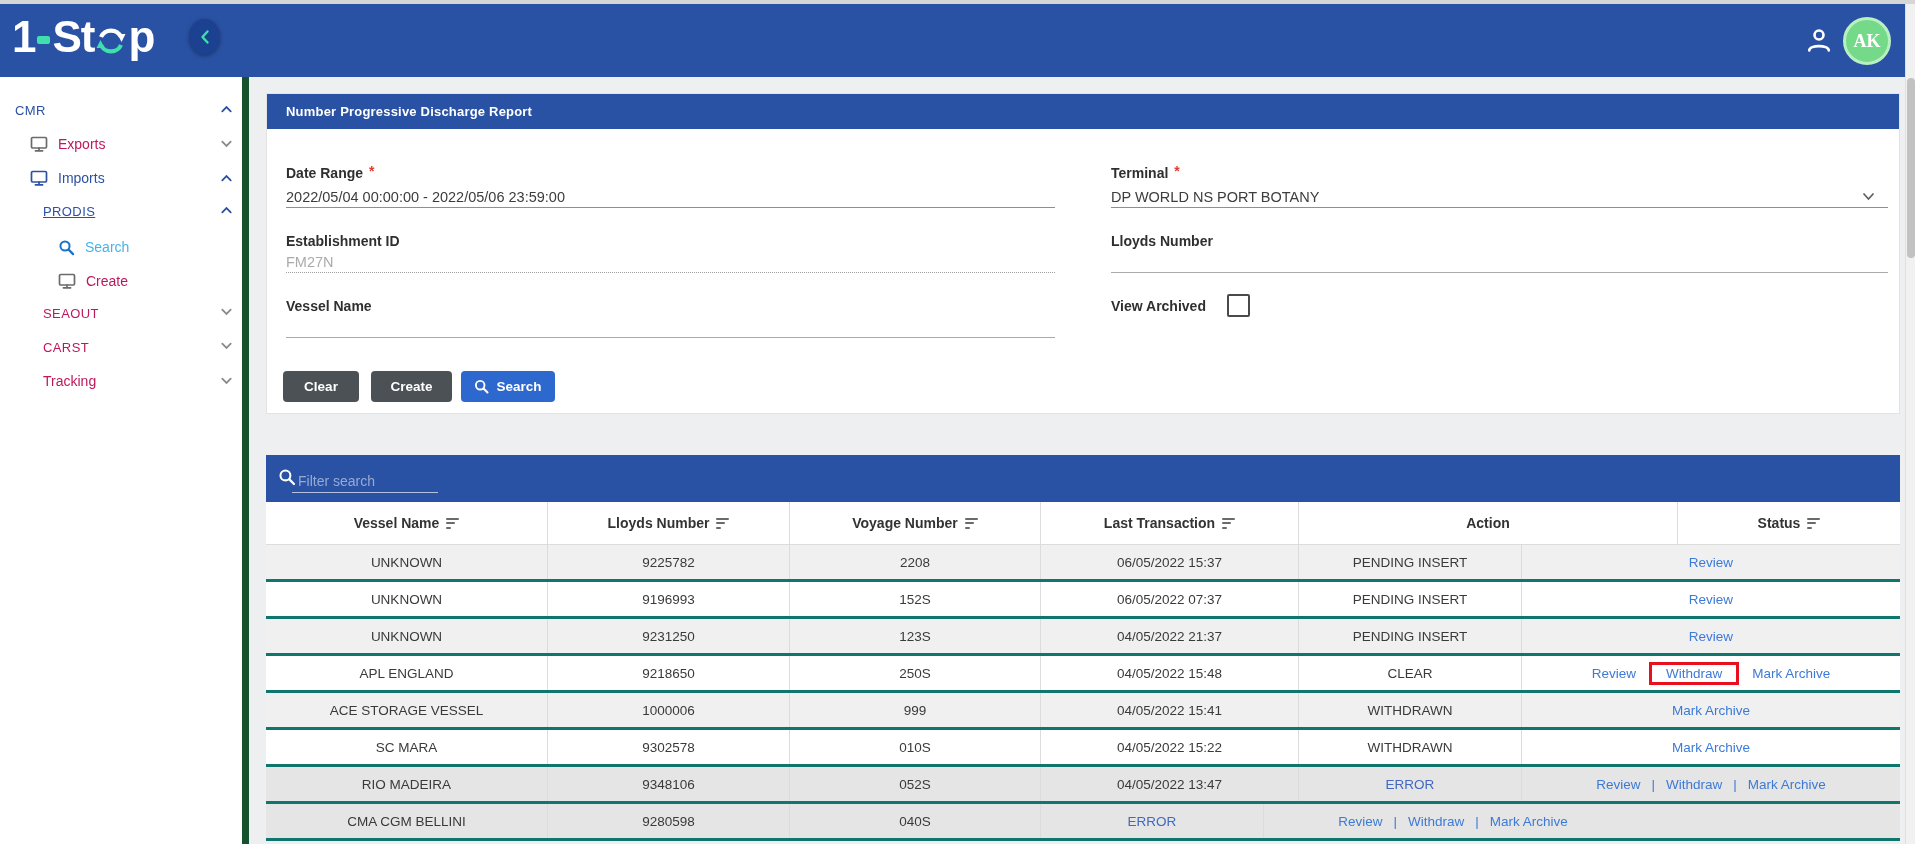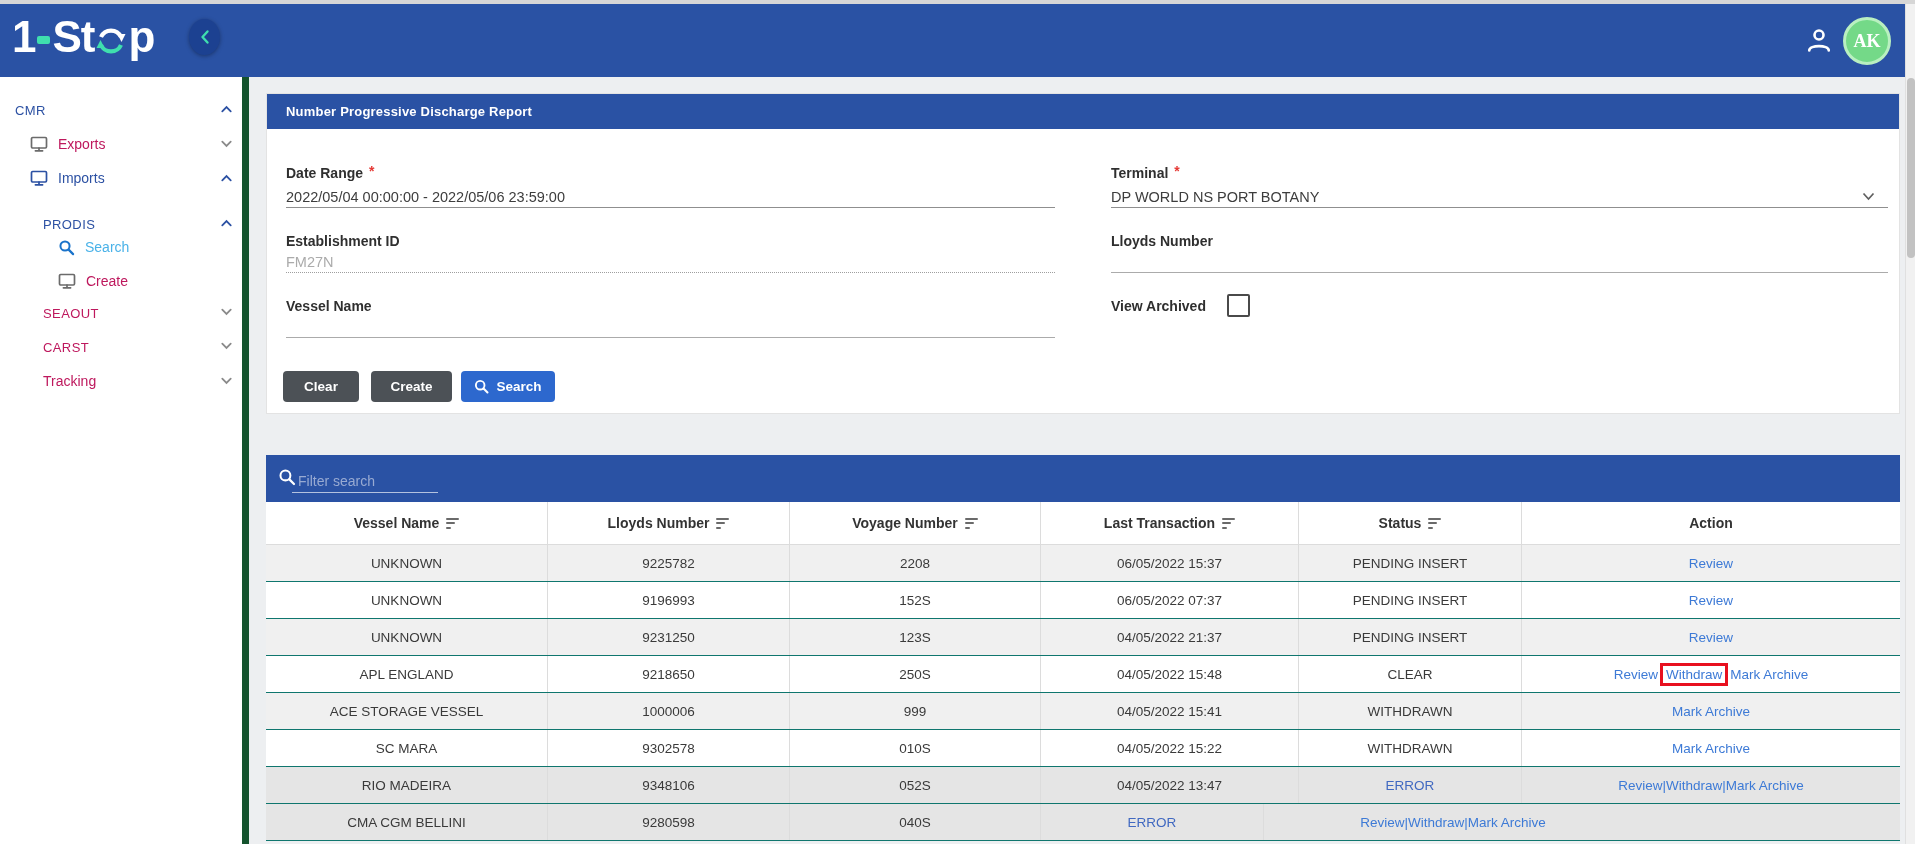--- a/index.html
+++ b/index.html
@@ -58,27 +58,27 @@
   .filter-bar .f-underline { position:absolute; left:26px; top:37px; width:146px; height:1px; background:rgba(255,255,255,.65); }
   .filter-input { position:absolute; left:32px; top:12px; width:135px; background:transparent; border:none; outline:none;
                   font-size:14px; color:#e8eefc; font-family:"Liberation Sans", sans-serif;margin-top:6px; }
   .filter-input::placeholder { color:#98aad2; opacity:1; }
   .thead { display:flex; height:43px; background:#fff; border-bottom:1px solid #dcdcdc; }
   .th { display:flex; align-items:center; justify-content:center; gap:7px; font-size:14px; font-weight:bold; color:#333; }
   .th + .th, .td + .td { border-left:1px solid #dcdcdc; }
   .sort-ico { display:inline-flex; flex-direction:column; gap:2.5px; align-items:flex-start; cursor:pointer; }
   .sort-ico i { display:block; height:2px; background:#6a6a6a; border-radius:1px; }
   .sort-ico i:nth-child(1){ width:13px; } .sort-ico i:nth-child(2){ width:9px; } .sort-ico i:nth-child(3){ width:5px; }
-  .trow { display:flex; height:37px; border-bottom:1px solid #0f766e; }
+  .trow { display:flex; height:37px; border-bottom:3px solid #0f766e; }
   .trow.stripe { background:#f0f0f0; }
   .trow.white { background:#ffffff; }
   .trow.error { background:#e5e5e5; }
   .td { display:flex; align-items:center; justify-content:center; font-size:13.5px; color:#3a3a3a; white-space:nowrap; }
   .td.status-error { color:#4169c1; }
-  .action-link { color:#3d7ad6; text-decoration:none; margin:0 0; cursor:pointer; }
+  .action-link { color:#3d7ad6; text-decoration:none; margin:0 11px; cursor:pointer; }
   .action-sep { color:#3d7ad6; }
   .red-box { border:3px solid #e8101f; padding:0 3px; margin:0 2px; display:inline-block; line-height:17px; }
 </style>
 </head>
 <body>
 
 <div class="top-strip"></div>
 
 <div class="header">
   <div class="logo">
@@ -138,21 +138,21 @@
         <svg width="18" height="17" viewBox="0 0 18 17">
           <rect x="1.5" y="1.5" width="15" height="10.5" rx="1.2" stroke="#2c51a3" stroke-width="1.7" fill="none"></rect>
           <path d="M9 12 v2.2 M5.4 14.8 h7.2" stroke="#2c51a3" stroke-width="1.7" fill="none" stroke-linecap="round"></path>
         </svg>
       </span>
       <span class="lbl">Imports</span>
       <span class="chev"><svg width="15" height="12" viewBox="0 0 16 12">
           <polyline points="3.5,8.5 8,4 12.5,8.5" stroke="#2c51a3" stroke-width="1.9" fill="none" stroke-linecap="round"></polyline>
         </svg></span>
     </div>
-    <div class="nav-item upper nav-blue" style="top: 136px; padding-left: 43px;">
+    <div class="nav-item upper nav-blue" style="top: 123px; padding-left: 43px; text-decoration: underline;">
       <span class="lbl">PRODIS</span>
       <span class="chev"><svg width="15" height="12" viewBox="0 0 16 12">
           <polyline points="3.5,8.5 8,4 12.5,8.5" stroke="#2c51a3" stroke-width="1.9" fill="none" stroke-linecap="round"></polyline>
         </svg></span>
     </div>
     <div class="nav-item nav-light" style="top: 159px; padding-left: 58px;">
       <span class="nav-ico">
         <svg width="17" height="17" viewBox="0 0 16 16">
           <circle cx="6.6" cy="6.6" r="4.3" stroke="#1a73ca" stroke-width="1.9" fill="none"></circle>
           <line x1="10" y1="10" x2="14.2" y2="14.2" stroke="#1a73ca" stroke-width="2.1" stroke-linecap="round"></line>
@@ -271,30 +271,30 @@
         </span>
       </div>
       <div class="th" style="width: 258px;">
         <span>Last Transaction</span>
         <span class="sort-ico">
           <i></i>
           <i></i>
           <i></i>
         </span>
       </div>
+      <div class="th" style="width: 379px;">
+        <span>Action</span>
+      </div>
       <div class="th" style="width: 223px;">
         <span>Status</span>
         <span class="sort-ico">
           <i></i>
           <i></i>
           <i></i>
         </span>
-      </div>
-      <div class="th" style="width: 379px;">
-        <span>Action</span>
       </div>
     </div>
   <div id="tbody">
       <div class="trow stripe">
         <div class="td" style="width: 281px;">UNKNOWN</div>
         <div class="td" style="width: 242px;">9225782</div>
         <div class="td" style="width: 251px;">2208</div>
         <div class="td" style="width: 258px;">06/05/2022 15:37</div>
         <div class="td" style="width: 223px;">PENDING INSERT</div>
         <div class="td" style="width: 379px;">

